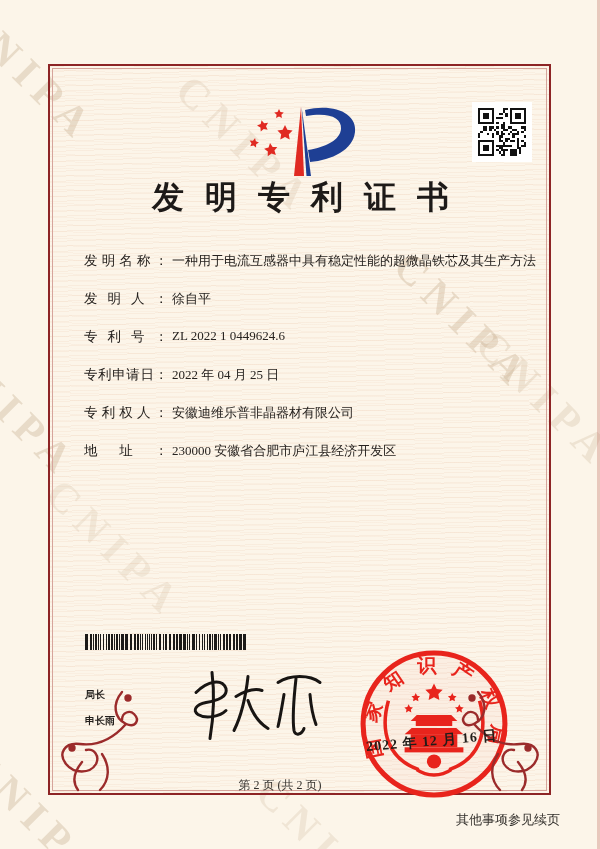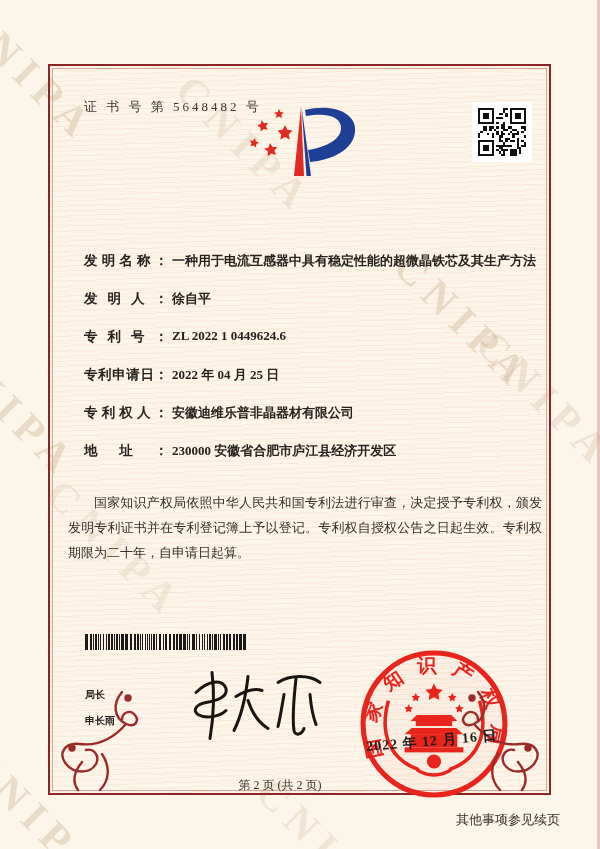--- a/index.html
+++ b/index.html
@@ -26,21 +26,21 @@
     content:"";position:absolute;inset:2px;border:1px solid #d6a49b;pointer-events:none;
   }
   .cert-no{position:absolute;left:84px;top:98px;font-size:13px;letter-spacing:3px;color:#3a3633;}
   .logo{position:absolute;left:233px;top:101px;}
   .qr{position:absolute;left:472px;top:102px;width:60px;height:60px;background:#ffffff;
       display:flex;align-items:center;justify-content:center;}
   .title{
     position:absolute;left:48px;right:47px;top:176px;text-align:center;
     font-size:32px;font-weight:bold;letter-spacing:21px;text-indent:21px;color:#1d1a18;
   }
-  .frow{position:absolute;left:84px;font-size:13.5px;font-weight:700;white-space:nowrap;color:#26221f;}
+  .frow{position:absolute;left:84px;font-size:13.5px;font-weight:400;white-space:nowrap;color:#26221f;}
   .flabel{display:inline-block;width:84px;text-align:justify;text-align-last:justify;vertical-align:top;}
   .fvalue{margin-left:4px;font-size:13px;}
   .pair2{margin-left:60px;}
   .paras{position:absolute;left:68px;top:490px;width:474px;font-size:13px;line-height:25px;color:#33302c;}
   .paras p{margin:0;text-indent:2em;text-align:justify;}
   .barcode{position:absolute;left:85px;top:634px;width:162px;height:16px;}
   .director{position:absolute;left:85px;top:682px;font-family:"Liberation Sans","DejaVu Sans",sans-serif;
             font-weight:bold;font-size:10px;color:#221f1c;line-height:26px;}
   .signature{position:absolute;left:182px;top:664px;}
   .seal{position:absolute;left:358px;top:648px;width:152px;height:152px;}
@@ -64,21 +64,20 @@
   <span class="wm" style="left:200px;top:66px;opacity:.6;">CNIPA</span>
   <span class="wm" style="left:418px;top:242px;">CNIPA</span>
   <span class="wm" style="left:-36px;top:330px;">CNIPA</span>
   <span class="wm" style="left:500px;top:320px;opacity:.7;">CNIPA</span>
   <span class="wm" style="left:70px;top:470px;opacity:.55;">CNIPA</span>
   <span class="wm" style="left:-10px;top:738px;">CNIPA</span>
   <span class="wm" style="left:280px;top:768px;opacity:.6;">CNIPA</span>
 
   <div class="frame"></div>
 
-  <div class="cert-no">证 书 号 第 5648482 号</div>
 
   <div class="logo">
     <svg width="140" height="80" viewBox="0 0 140 80">
       <g fill="#e02a22">
         <path d="M0,-1 L0.294,-0.405 0.951,-0.309 0.476,0.155 0.588,0.809 0,0.5 -0.588,0.809 -0.476,0.155 -0.951,-0.309 -0.294,-0.405 Z" transform="translate(46,13) scale(5)"></path>
         <path d="M0,-1 L0.294,-0.405 0.951,-0.309 0.476,0.155 0.588,0.809 0,0.5 -0.588,0.809 -0.476,0.155 -0.951,-0.309 -0.294,-0.405 Z" transform="translate(30,25) scale(6) rotate(-14)"></path>
         <path d="M0,-1 L0.294,-0.405 0.951,-0.309 0.476,0.155 0.588,0.809 0,0.5 -0.588,0.809 -0.476,0.155 -0.951,-0.309 -0.294,-0.405 Z" transform="translate(52,32) scale(8)"></path>
         <path d="M0,-1 L0.294,-0.405 0.951,-0.309 0.476,0.155 0.588,0.809 0,0.5 -0.588,0.809 -0.476,0.155 -0.951,-0.309 -0.294,-0.405 Z" transform="translate(21,42) scale(5) rotate(12)"></path>
         <path d="M0,-1 L0.294,-0.405 0.951,-0.309 0.476,0.155 0.588,0.809 0,0.5 -0.588,0.809 -0.476,0.155 -0.951,-0.309 -0.294,-0.405 Z" transform="translate(38,49) scale(7) rotate(-8)"></path>
         <polygon points="61,75 68,6 71,75"></polygon>
@@ -200,20 +199,21 @@
         <rect x="16" y="19" width="1" height="1" fill="#111"></rect>
         <rect x="18" y="19" width="1" height="1" fill="#111"></rect>
         <rect x="10" y="20" width="1" height="1" fill="#111"></rect>
         <rect x="11" y="20" width="1" height="1" fill="#111"></rect>
         <rect x="14" y="20" width="1" height="1" fill="#111"></rect>
         <rect x="15" y="20" width="1" height="1" fill="#111"></rect>
         <rect x="16" y="20" width="1" height="1" fill="#111"></rect>
       </svg>
   </div>
 
+  <div class="title">发明专利证书</div>
 
   <div class="frow" style="top:252px">
     <span class="flabel">发明名称：</span><span class="fvalue">一种用于电流互感器中具有稳定性能的超微晶铁芯及其生产方法</span>
   </div>
   <div class="frow" style="top:290px">
     <span class="flabel">发明人：</span><span class="fvalue">徐自平</span>
   </div>
   <div class="frow" style="top:328px">
     <span class="flabel">专利号：</span><span class="fvalue">ZL 2022 1 0449624.6</span>
   </div>
@@ -221,21 +221,20 @@
     <span class="flabel">专利申请日：</span><span class="fvalue">2022 年 04 月 25 日</span>
   </div>
   <div class="frow" style="top:404px">
     <span class="flabel">专利权人：</span><span class="fvalue">安徽迪维乐普非晶器材有限公司</span>
   </div>
   <div class="frow" style="top:442px">
     <span class="flabel">地址：</span><span class="fvalue">230000 安徽省合肥市庐江县经济开发区</span>
   </div>
 
   <div class="paras">
-    <p>国家知识产权局依照中华人民共和国专利法进行审查，决定授予专利权，颁发发明专利证书并在专利登记簿上予以登记。专利权自授权公告之日起生效。专利权期限为二十年，自申请日起算。</p>
   </div>
 
   <div class="barcode">
     <svg id="barcode-svg" width="162" height="16" viewBox="0 0 162 16" shape-rendering="crispEdges">
         <rect x="0" y="0" width="3" height="16" fill="#1c1a18"></rect>
         <rect x="5" y="0" width="2" height="16" fill="#1c1a18"></rect>
         <rect x="8" y="0" width="1" height="16" fill="#1c1a18"></rect>
         <rect x="10" y="0" width="2" height="16" fill="#1c1a18"></rect>
         <rect x="13" y="0" width="1" height="16" fill="#1c1a18"></rect>
         <rect x="15" y="0" width="1" height="16" fill="#1c1a18"></rect>

